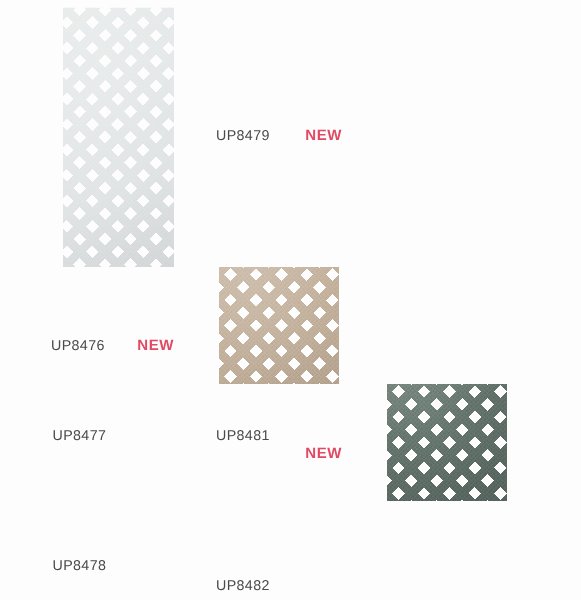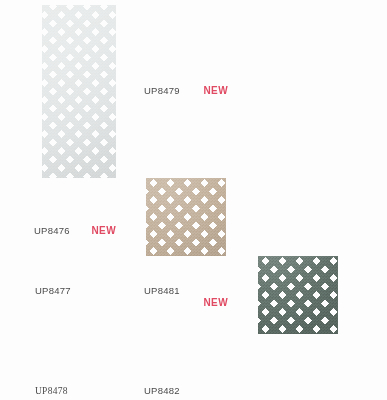--- a/index.html
+++ b/index.html
@@ -126,19 +126,19 @@
         <div class="chip-texture"></div>
       </div>
     </div>
     <div class="caption-row" style="left: 35px; top: 285px; width: 84px;">
       <span class="swatch-code" style="color: rgb(74, 74, 74);">UP8477</span>
     </div>
     <div class="caption-row" style="left: 144px; top: 285px; width: 84px; flex-direction: column;">
       <span class="swatch-code" style="color: rgb(74, 74, 74);">UP8481</span>
       <span class="new-badge" style="color: rgb(224, 74, 98);">NEW</span>
     </div>
-    <div class="caption-row" style="left: 35px; top: 385px; width: 84px; font-family: Liberation Serif, serif;">
+    <div class="caption-row" style="left: 35px; top: 372px; width: 84px;">
       <span class="swatch-code" style="color: rgb(74, 74, 74);">UP8478</span>
     </div>
     <div class="caption-row" style="left: 144px; top: 385px; width: 84px;">
       <span class="swatch-code" style="color: rgb(74, 74, 74);">UP8482</span>
     </div>
   </div>
 
 </body></html>

